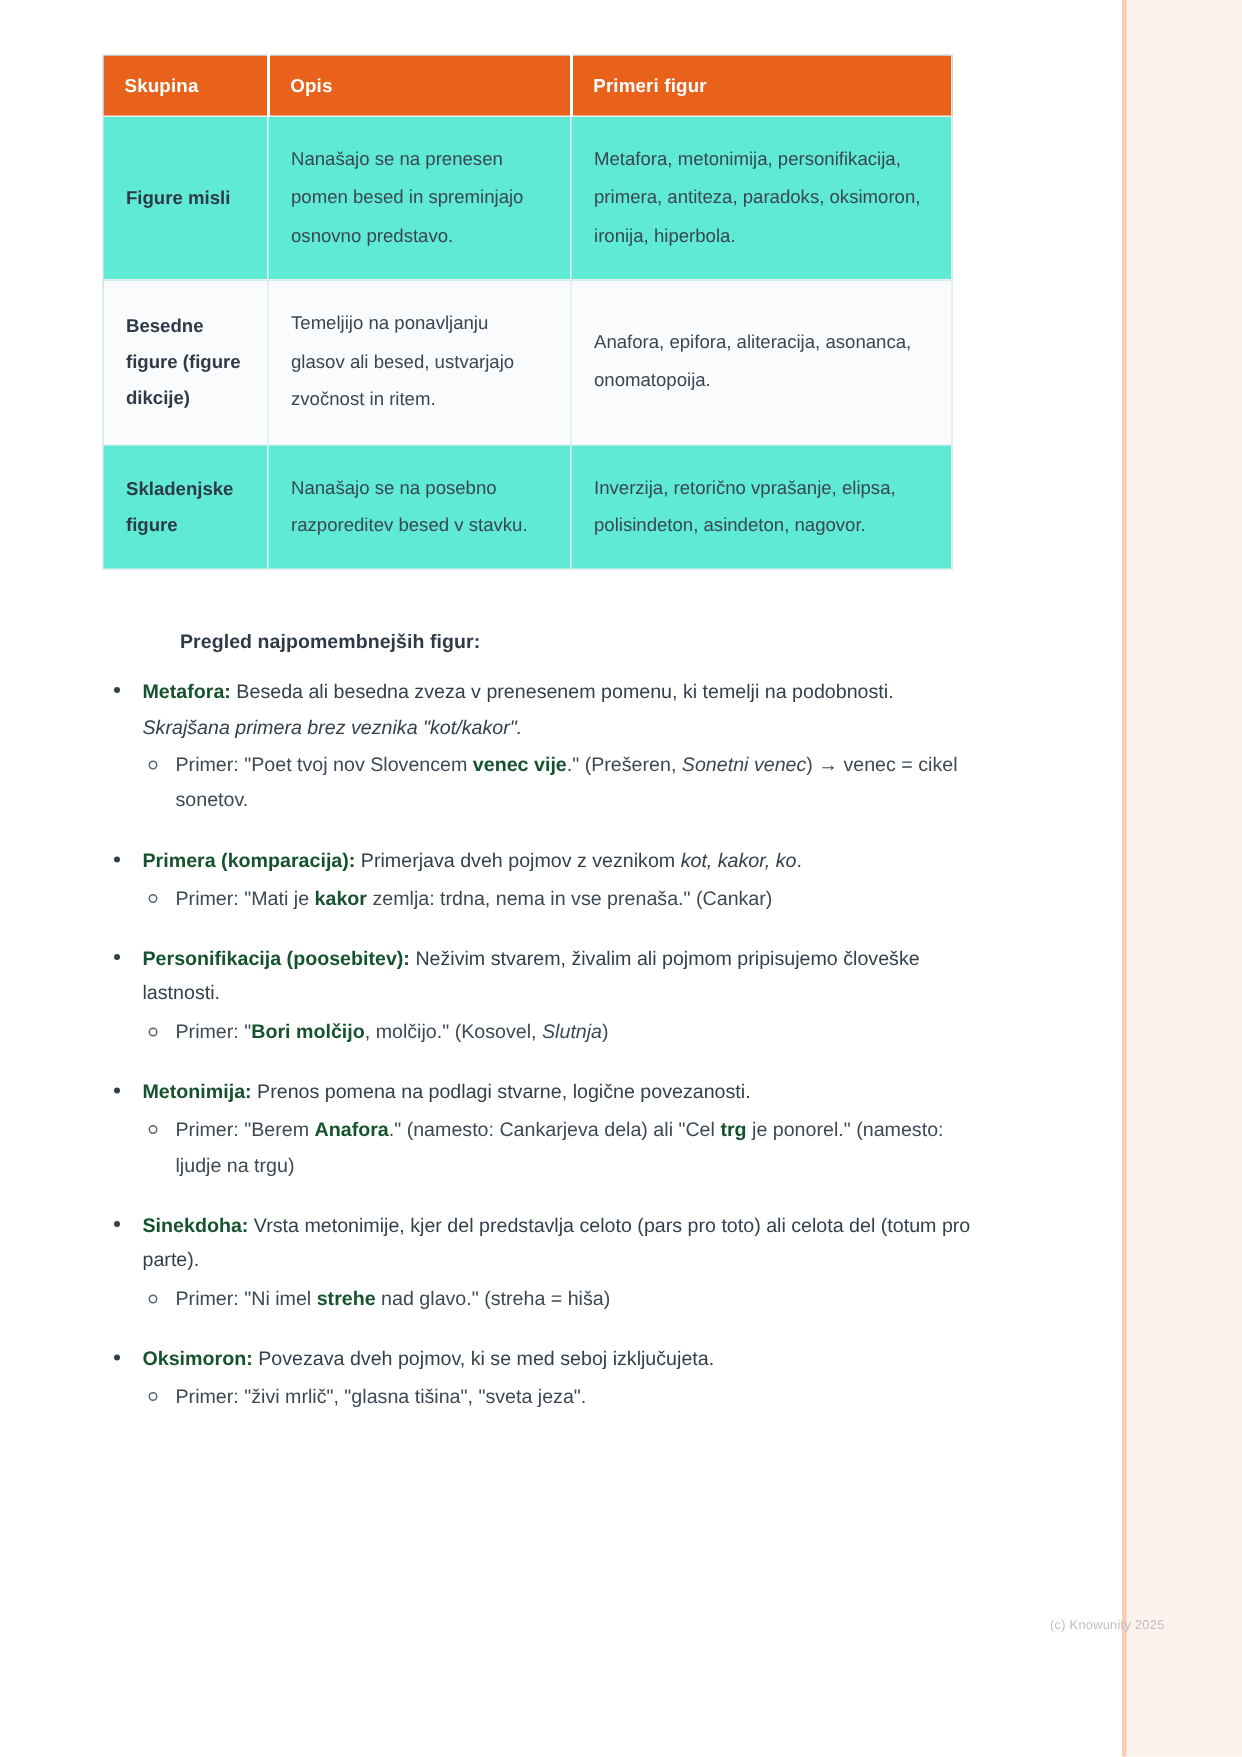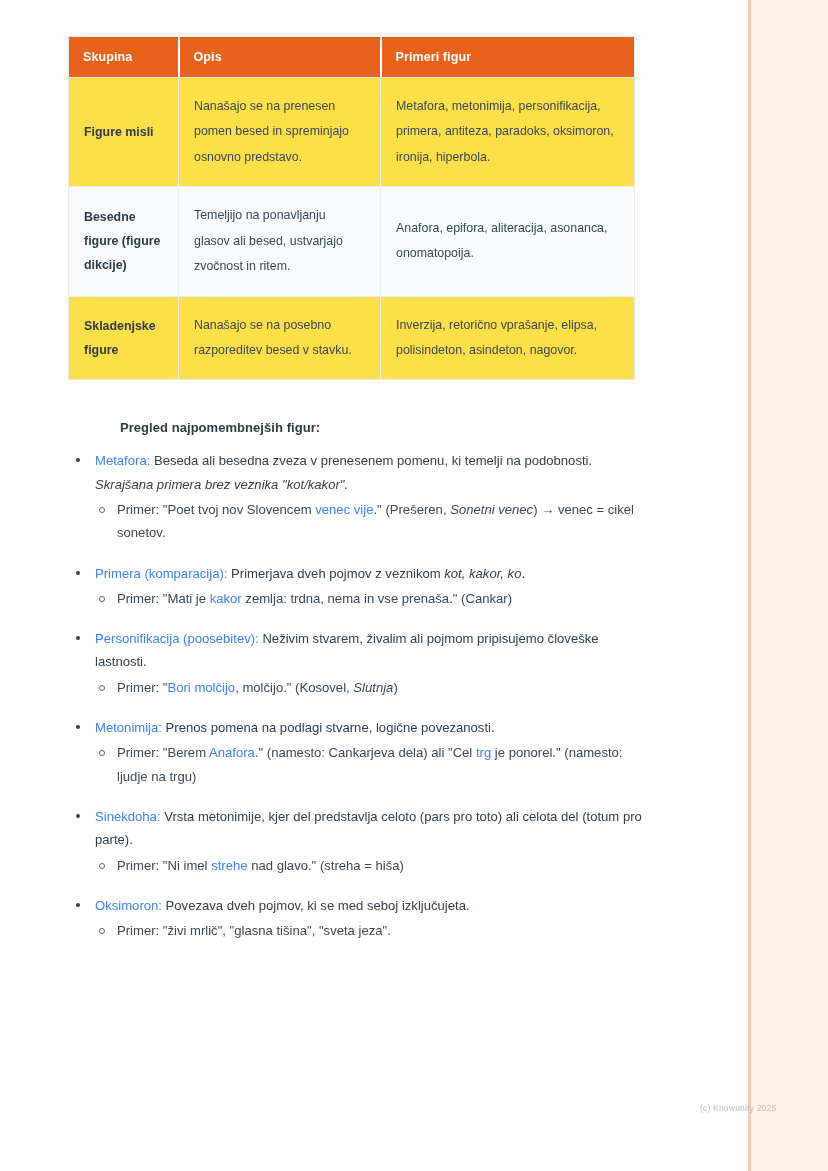--- a/index.html
+++ b/index.html
@@ -33,21 +33,21 @@
     width: 580px;
   }
 
   
   .fig-table {
     width: 566px;
     margin-top: 36px;
     border-collapse: collapse;
     table-layout: fixed;
     border: 1px solid #e9ecef;
-    background: #fde047;
+    background: #5eead4;
   }
   .fig-table col.c1 { width: 110px; }
   .fig-table col.c2 { width: 202px; }
   .fig-table col.c3 { width: 254px; }
 
   .fig-table thead th {
     background: #e8621b;
     color: #ffffff;
     font-size: 12.5px;
     font-weight: bold;
@@ -123,27 +123,27 @@
   }
   ul.lvl2 > li.subitem::before {
     content: "";
     position: absolute;
     left: 4px; top: 9px;
     width: 4px; height: 4px;
     border-radius: 50%;
     border: 1px solid #5a6672;
     background: transparent;
   }
-  b.t { font-weight: normal; color: #3b82f6; }
+  b.t { font-weight: bold; color: #14532d; }
   i.t { font-style: italic; }
 
   
   #watermark {
     position: absolute;
-    left: 700px; top: 1103px;
+    left: 700px; top: 1078px;
     font-size: 8.5px;
     color: #b9bec4;
     letter-spacing: .2px;
     white-space: nowrap;
   }
 </style>
 </head>
 <body>
 
 <div id="side-strip"></div>

